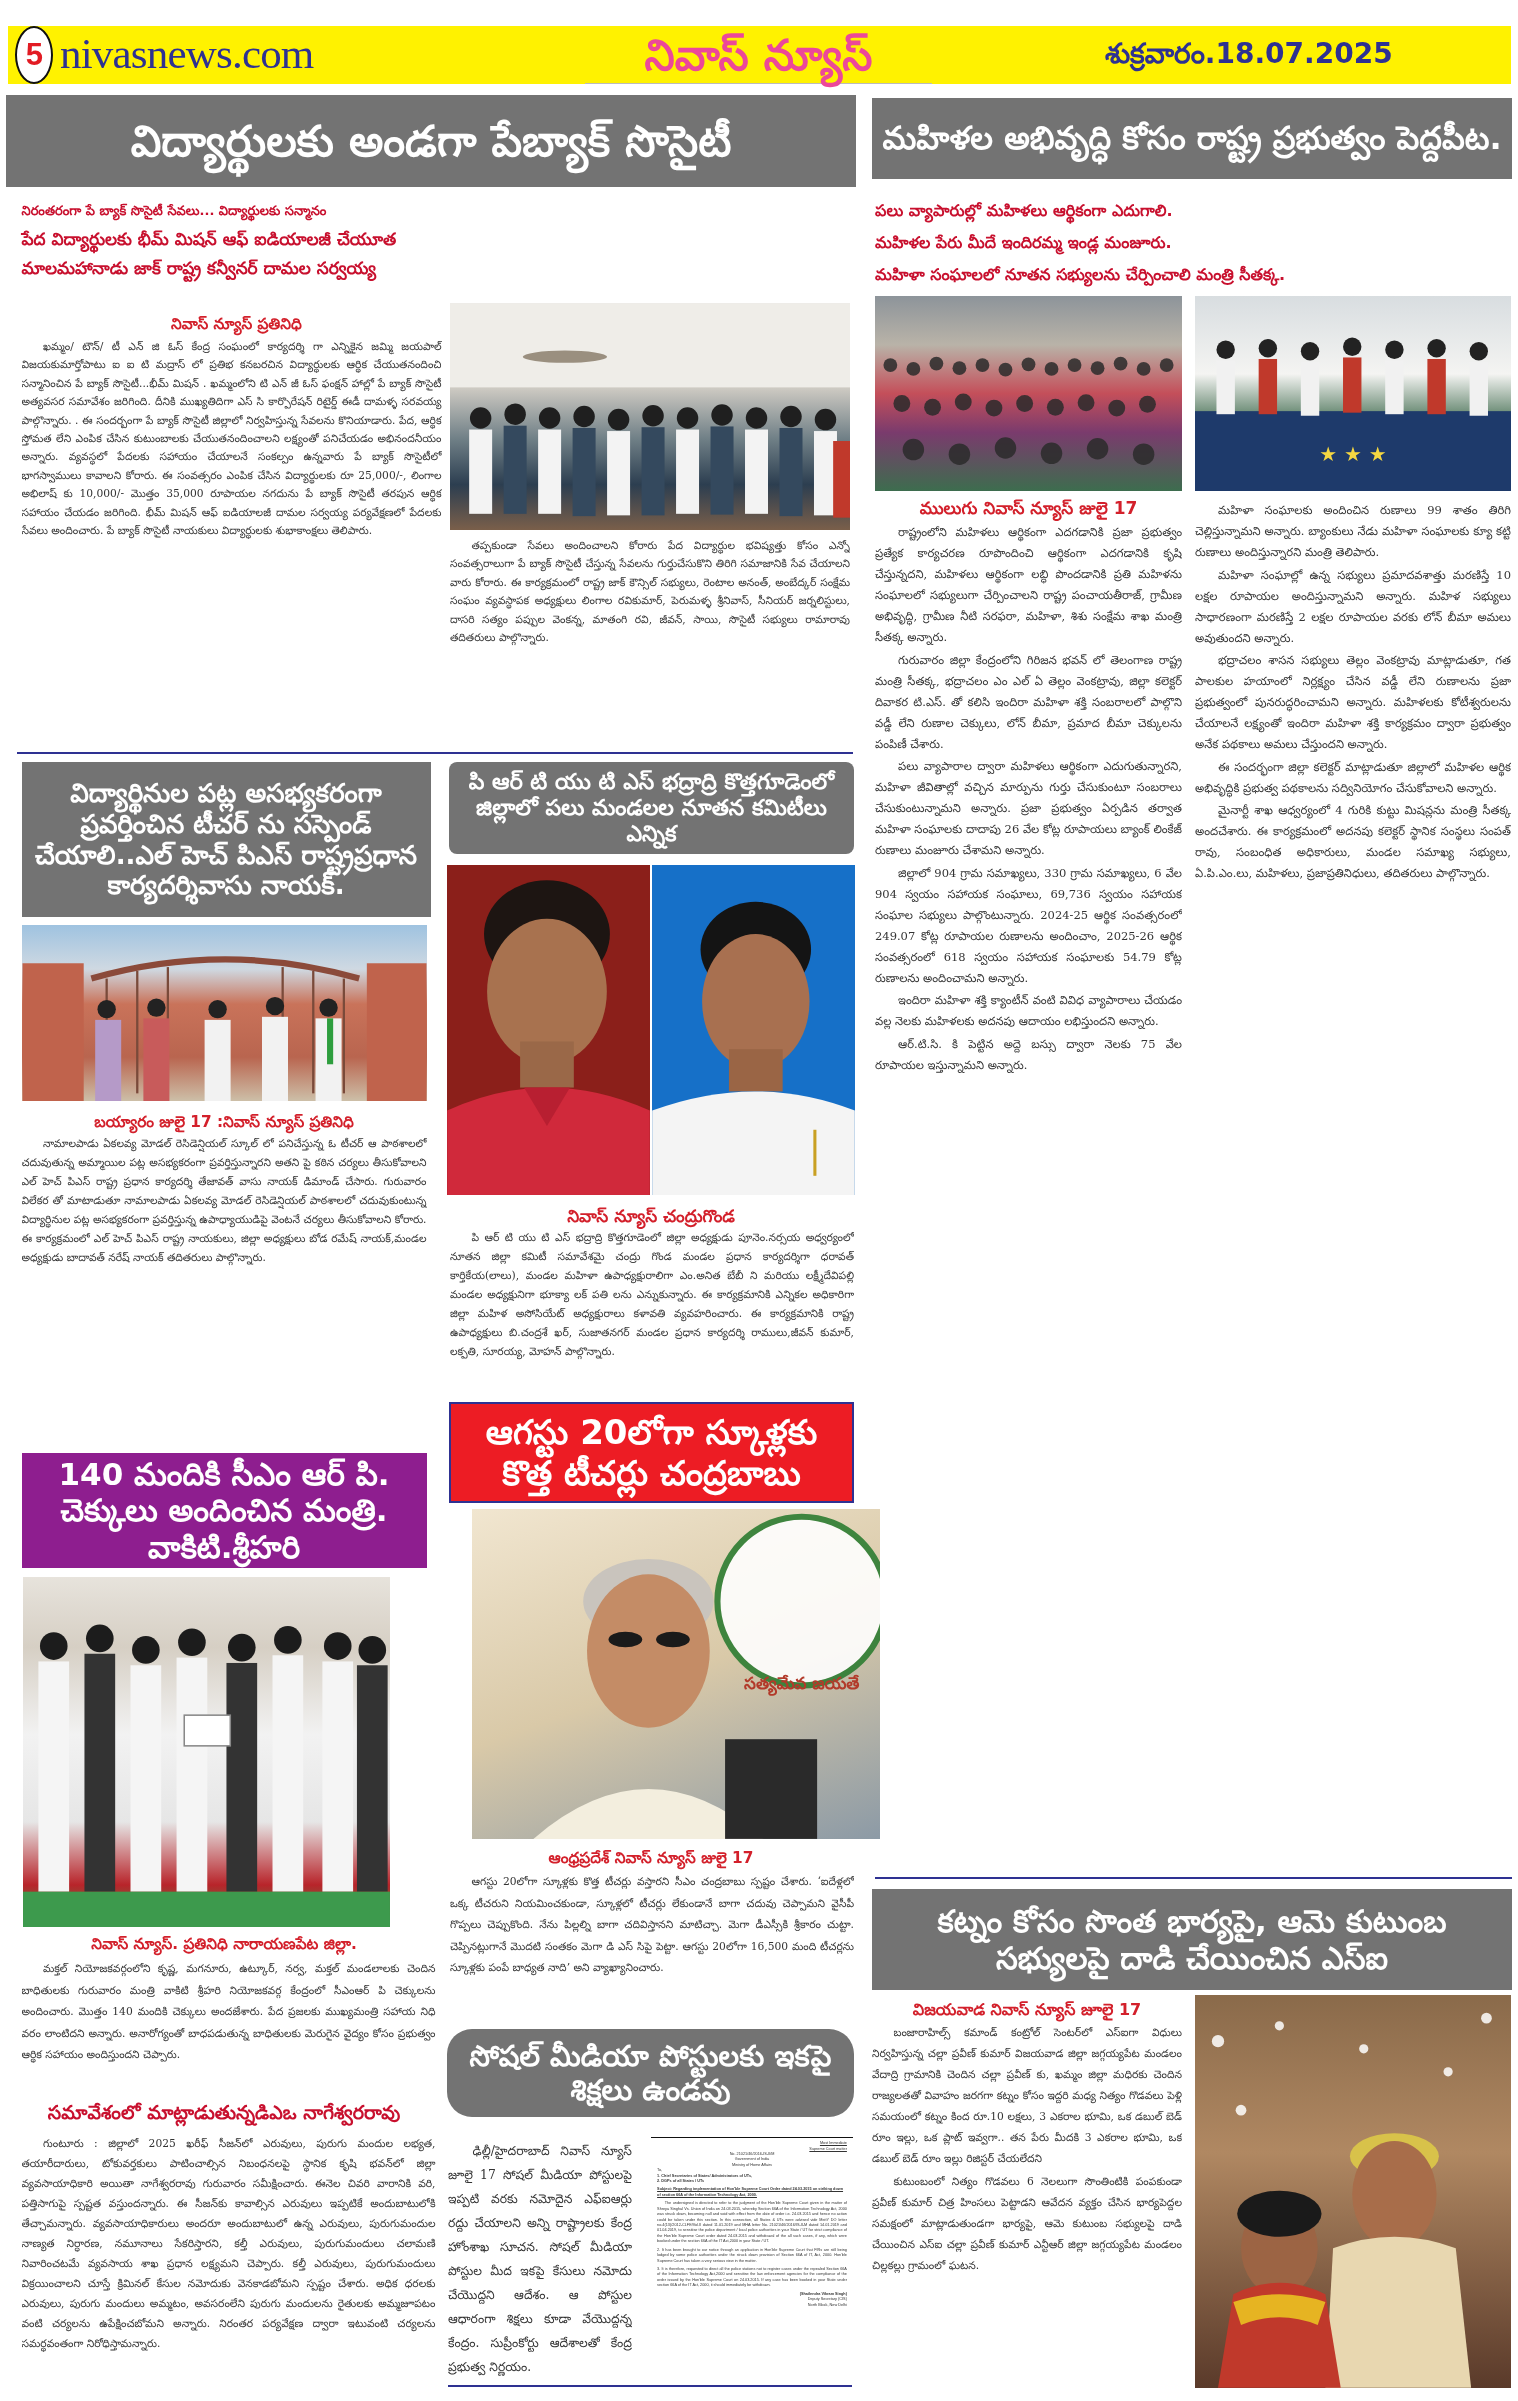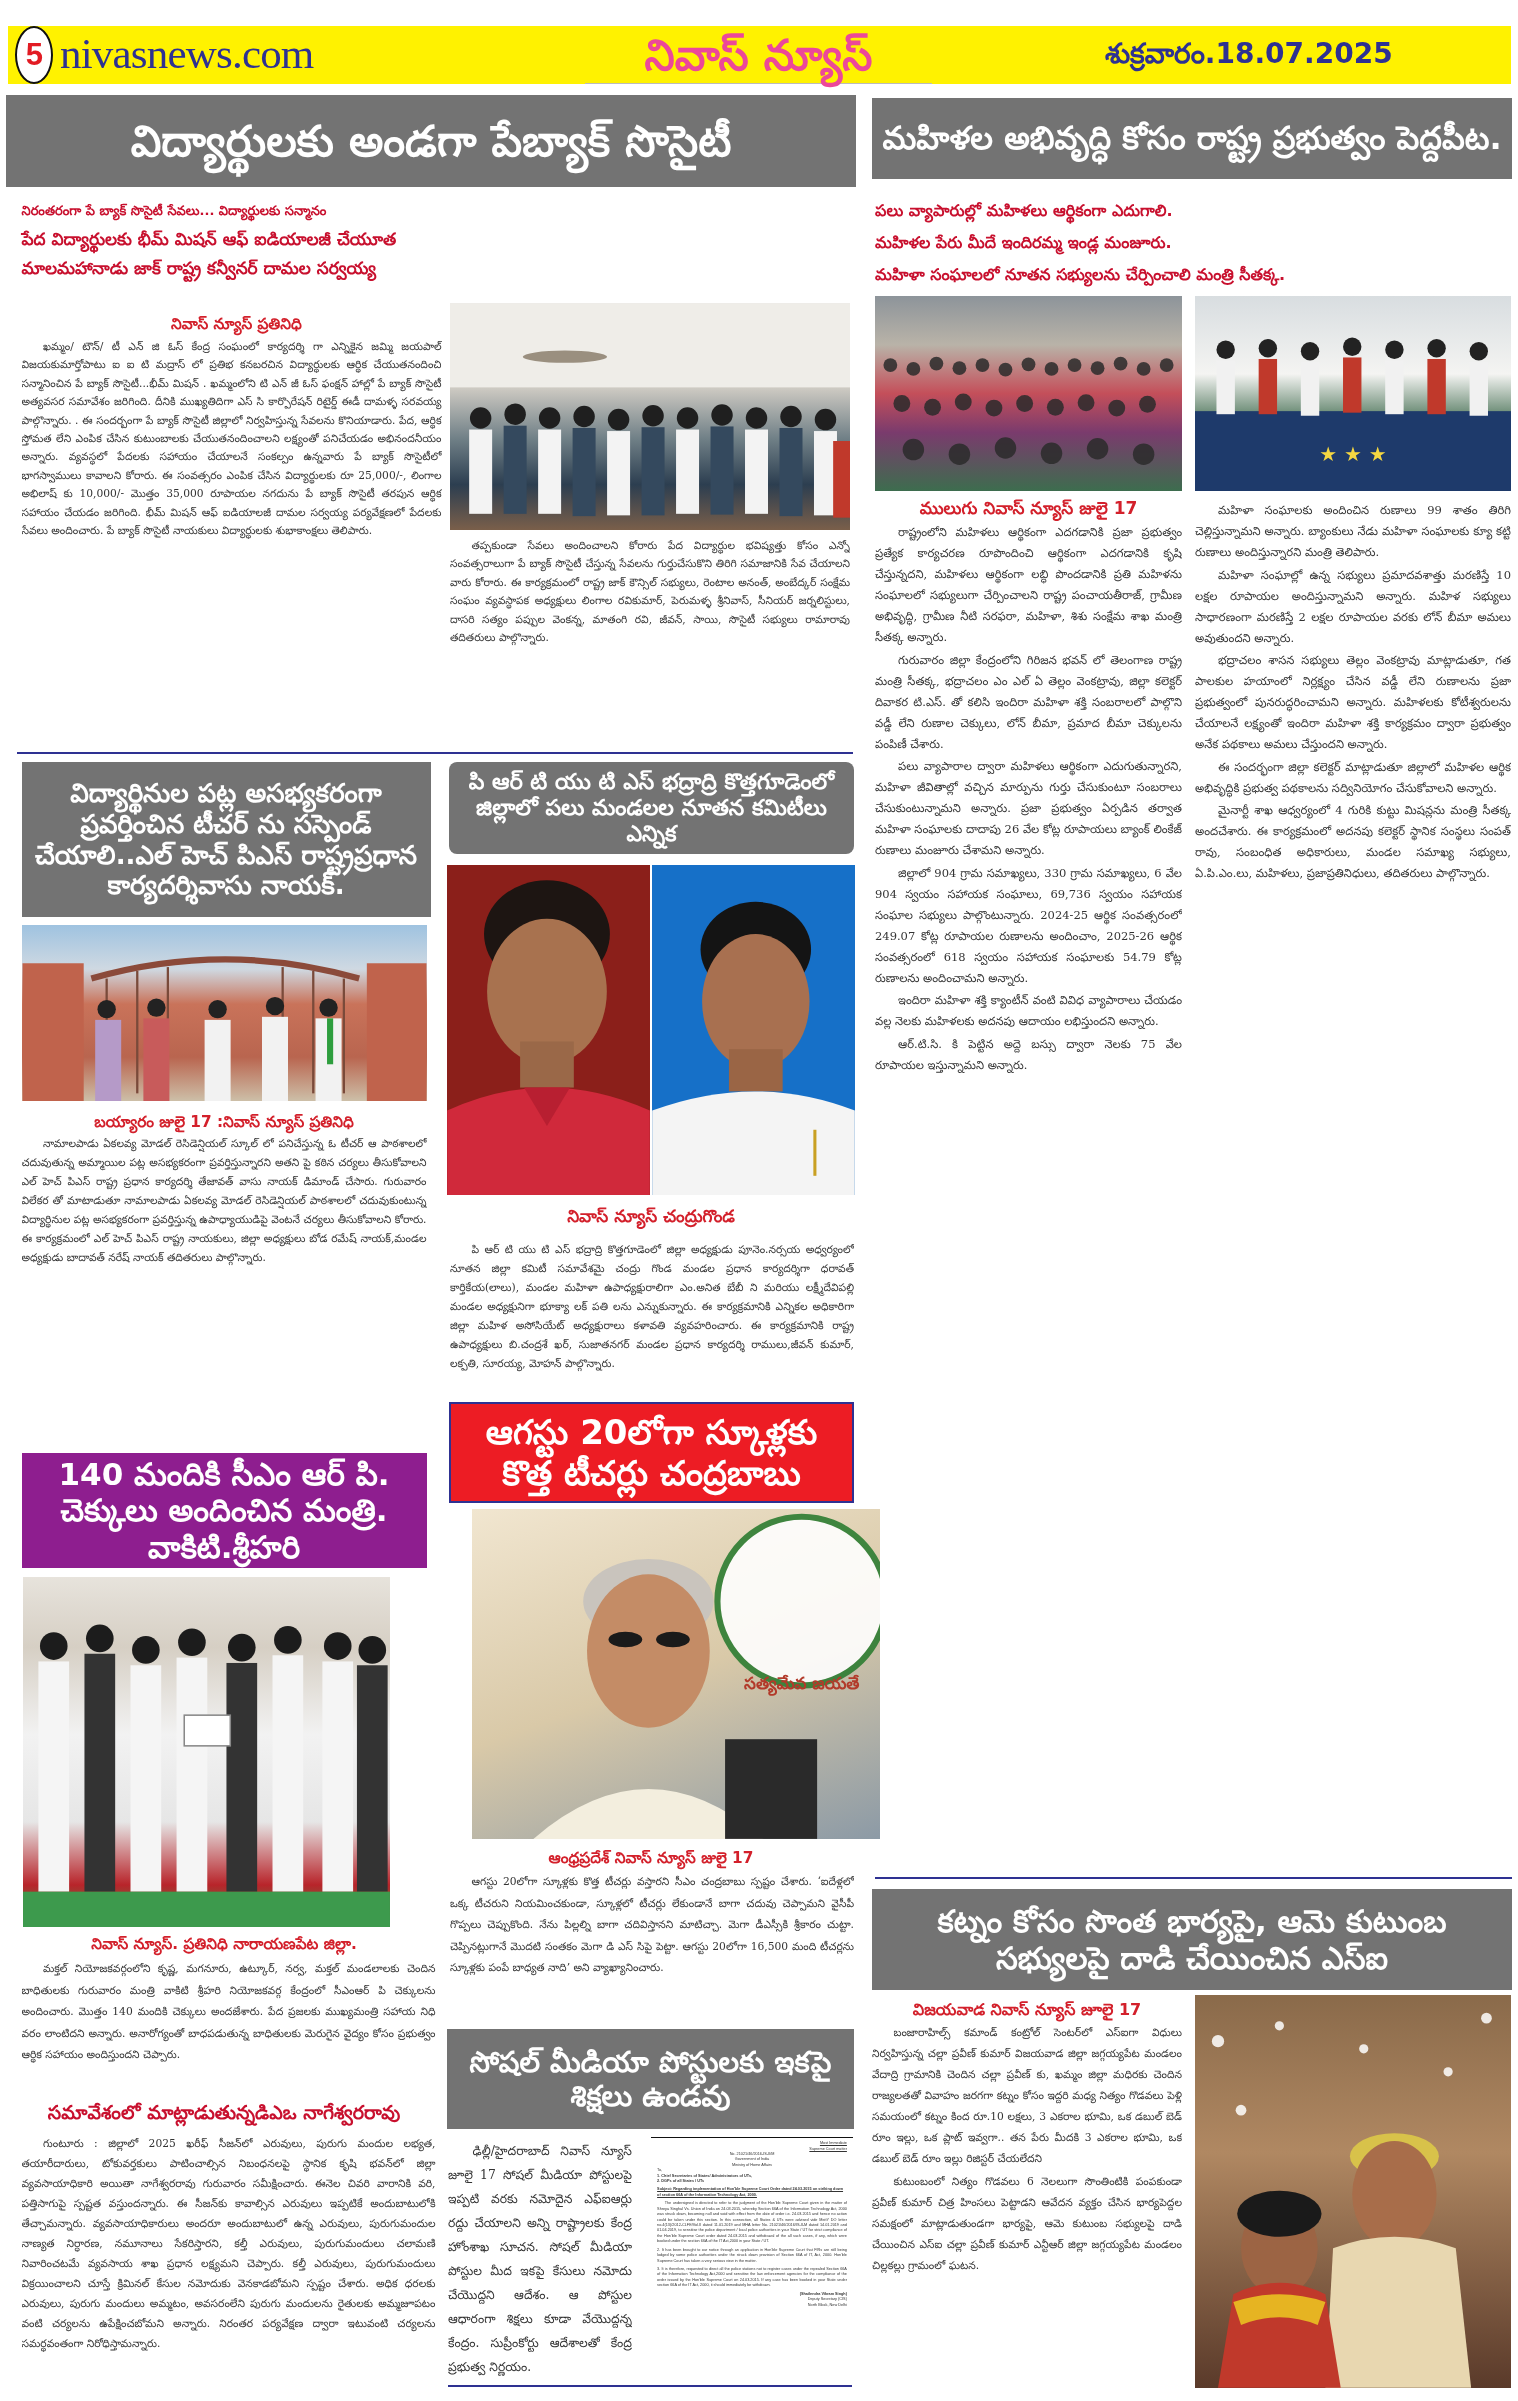--- a/index.html
+++ b/index.html
@@ -222,21 +222,21 @@
 <div class="abs photo" style="left:652px;top:865px;width:203px;height:330px;background:#1670c8;">
   <svg width="203" height="330" viewBox="0 0 264 430">
     <ellipse cx="135" cy="110" rx="72" ry="62" fill="#141414"></ellipse>
     <ellipse cx="135" cy="178" rx="70" ry="88" fill="#a87050"></ellipse>
     <rect x="100" y="240" width="70" height="55" fill="#9a6545"></rect>
     <path d="M0 430 L0 320 Q135 270 264 320 L264 430 Z" fill="#f4f4f4"></path>
     <rect x="210" y="345" width="4" height="60" fill="#c9a023"></rect>
   </svg>
 </div>
 <div class="abs dateline" style="left:447px;top:1205px;width:408px;font-size:17px;">నివాస్ న్యూస్ చంద్రుగొండ</div>
-<div class="abs body-text" style="left:450px;top:1228px;width:404px;height:170px;overflow:hidden;font-size:10.7px;line-height:19px;margin-top:12px;">
+<div class="abs body-text" style="left:450px;top:1228px;width:404px;height:170px;overflow:hidden;font-size:10.7px;line-height:19px;">
   <p>పి ఆర్ టి యు టి ఎస్ భద్రాద్రి కొత్తగూడెంలో జిల్లా అధ్యక్షుడు పూనెం.నర్సయ అధ్వర్యంలో నూతన జిల్లా కమిటీ సమావేశమై చంద్రు గొండ మండల ప్రధాన కార్యదర్శిగా ధరావత్ కార్తికేయ(లాలు), మండల మహిళా ఉపాధ్యక్షురాలిగా ఎం.అనిత బేబీ ని మరియు లక్ష్మీదేవిపల్లి మండల అధ్యక్షునిగా భూక్యా లక్ పతి లను ఎన్నుకున్నారు. ఈ కార్యక్రమానికి ఎన్నికల అధికారిగా జిల్లా మహిళ అసోసియేట్ అధ్యక్షురాలు కళావతి వ్యవహరించారు. ఈ కార్యక్రమానికి రాష్ట్ర ఉపాధ్యక్షులు బి.చంద్రశే ఖర్, సుజాతనగర్ మండల ప్రధాన కార్యదర్శి రాములు,జీవన్ కుమార్, లక్పతి, సూరయ్య, మోహన్ పాల్గొన్నారు.</p>
 </div>
 
 <div class="abs banner red" style="left:449px;top:1402px;width:405px;height:101px;font-size:34px;padding:3.1px 6.1px;">ఆగస్టు 20లోగా స్కూళ్లకు కొత్త టీచర్లు చంద్రబాబు</div>
 <div class="abs photo" style="left:472px;top:1509px;width:408px;height:330px;background:linear-gradient(160deg,#f1e6d0 0%,#d9c9a8 50%,#8c9aa6 100%);">
   <svg width="408" height="330" viewBox="0 0 532 430">
     <circle cx="430" cy="120" r="110" fill="#ffffff" stroke="#2e7d32" stroke-width="8" opacity="0.9"></circle>
     <text x="430" y="235" fill="#b23a2a" font-size="22" font-family="DejaVu Sans, sans-serif" text-anchor="middle" font-weight="bold">సత్యమేవ జయతే</text>
     <ellipse cx="230" cy="120" rx="85" ry="55" fill="#c9c4bd"></ellipse>
     <ellipse cx="230" cy="185" rx="80" ry="100" fill="#c48c66"></ellipse>
@@ -244,21 +244,21 @@
     <ellipse cx="262" cy="170" rx="22" ry="10" fill="#1a1a1a"></ellipse>
     <path d="M80 430 Q230 300 380 430 Z" fill="#f3eede"></path>
     <rect x="330" y="300" width="120" height="130" fill="#2a2a2a"></rect>
   </svg>
 </div>
 <div class="abs dateline" style="left:447px;top:1847px;width:408px;font-size:15.3px;">ఆంధ్రప్రదేశ్ నివాస్ న్యూస్ జులై 17</div>
 <div class="abs body-text" style="left:450px;top:1871px;width:404px;height:153px;overflow:hidden;font-size:10.7px;line-height:21.5px;">
   <p>ఆగస్టు 20లోగా స్కూళ్లకు కొత్త టీచర్లు వస్తారని సీఎం చంద్రబాబు స్పష్టం చేశారు. ‘ఐదేళ్లలో ఒక్క టీచరుని నియమించకుండా, స్కూళ్లలో టీచర్లు లేకుండానే బాగా చదువు చెప్పామని వైసీపీ గొప్పలు చెప్పుకొంది. నేను పిల్లల్ని బాగా చదివిస్తానని మాటిచ్చా. మెగా డీఎస్సీకి శ్రీకారం చుట్టా. చెప్పినట్లుగానే మొదటి సంతకం మెగా డి ఎస్ సిపై పెట్టా. ఆగస్టు 20లోగా 16,500 మంది టీచర్లను స్కూళ్లకు పంపే బాధ్యత నాది’ అని వ్యాఖ్యానించారు.</p>
 </div>
 
-<div class="abs banner" style="left:447px;top:2029px;width:407px;height:100px;font-size:29px;padding:3.1px 6.1px;">సోషల్ మీడియా పోస్టులకు ఇకపై శిక్షలు ఉండవు</div>
+<div class="abs banner" style="left:447px;top:2029px;width:407px;height:88px;font-size:29px;padding:3.1px 6.1px;border-radius:25px;">సోషల్ మీడియా పోస్టులకు ఇకపై శిక్షలు ఉండవు</div>
 <div class="abs body-text" style="left:448px;top:2139px;width:184px;height:246px;overflow:hidden;font-size:12.3px;line-height:24px;">
   <p>ఢిల్లీ/హైదరాబాద్ నివాస్ న్యూస్ జూలై 17 సోషల్ మీడియా పోస్టులపై ఇప్పటి వరకు నమోదైన ఎఫ్ఐఆర్లు రద్దు చేయాలని అన్ని రాష్ట్రాలకు కేంద్ర హోంశాఖ సూచన. సోషల్ మీడియా పోస్టుల మీద ఇకపై కేసులు నమోదు చేయొద్దని ఆదేశం. ఆ పోస్టుల ఆధారంగా శిక్షలు కూడా వేయొద్దన్న కేంద్రం. సుప్రీంకోర్టు ఆదేశాలతో కేంద్ర ప్రభుత్వ నిర్ణయం.</p>
 </div>
 <div class="abs" style="left:651px;top:2137px;width:202px;height:249px;border-top:1.5px solid #111;padding:3.1px 6.1px;font:3.8px 'Liberation Sans', sans-serif;line-height:5.4px;color:#333;overflow:hidden;">
   <div style="text-align:right;text-decoration:underline;">Most Immediate</div>
   <div style="text-align:right;text-decoration:underline;">Supreme Court matter</div>
   <div style="text-align:center;">No. 21021/46/2016-IS-II/M</div>
   <div style="text-align:center;">Government of India</div>
   <div style="text-align:center;">Ministry of Home Affairs</div>
   <div>To,</div>

